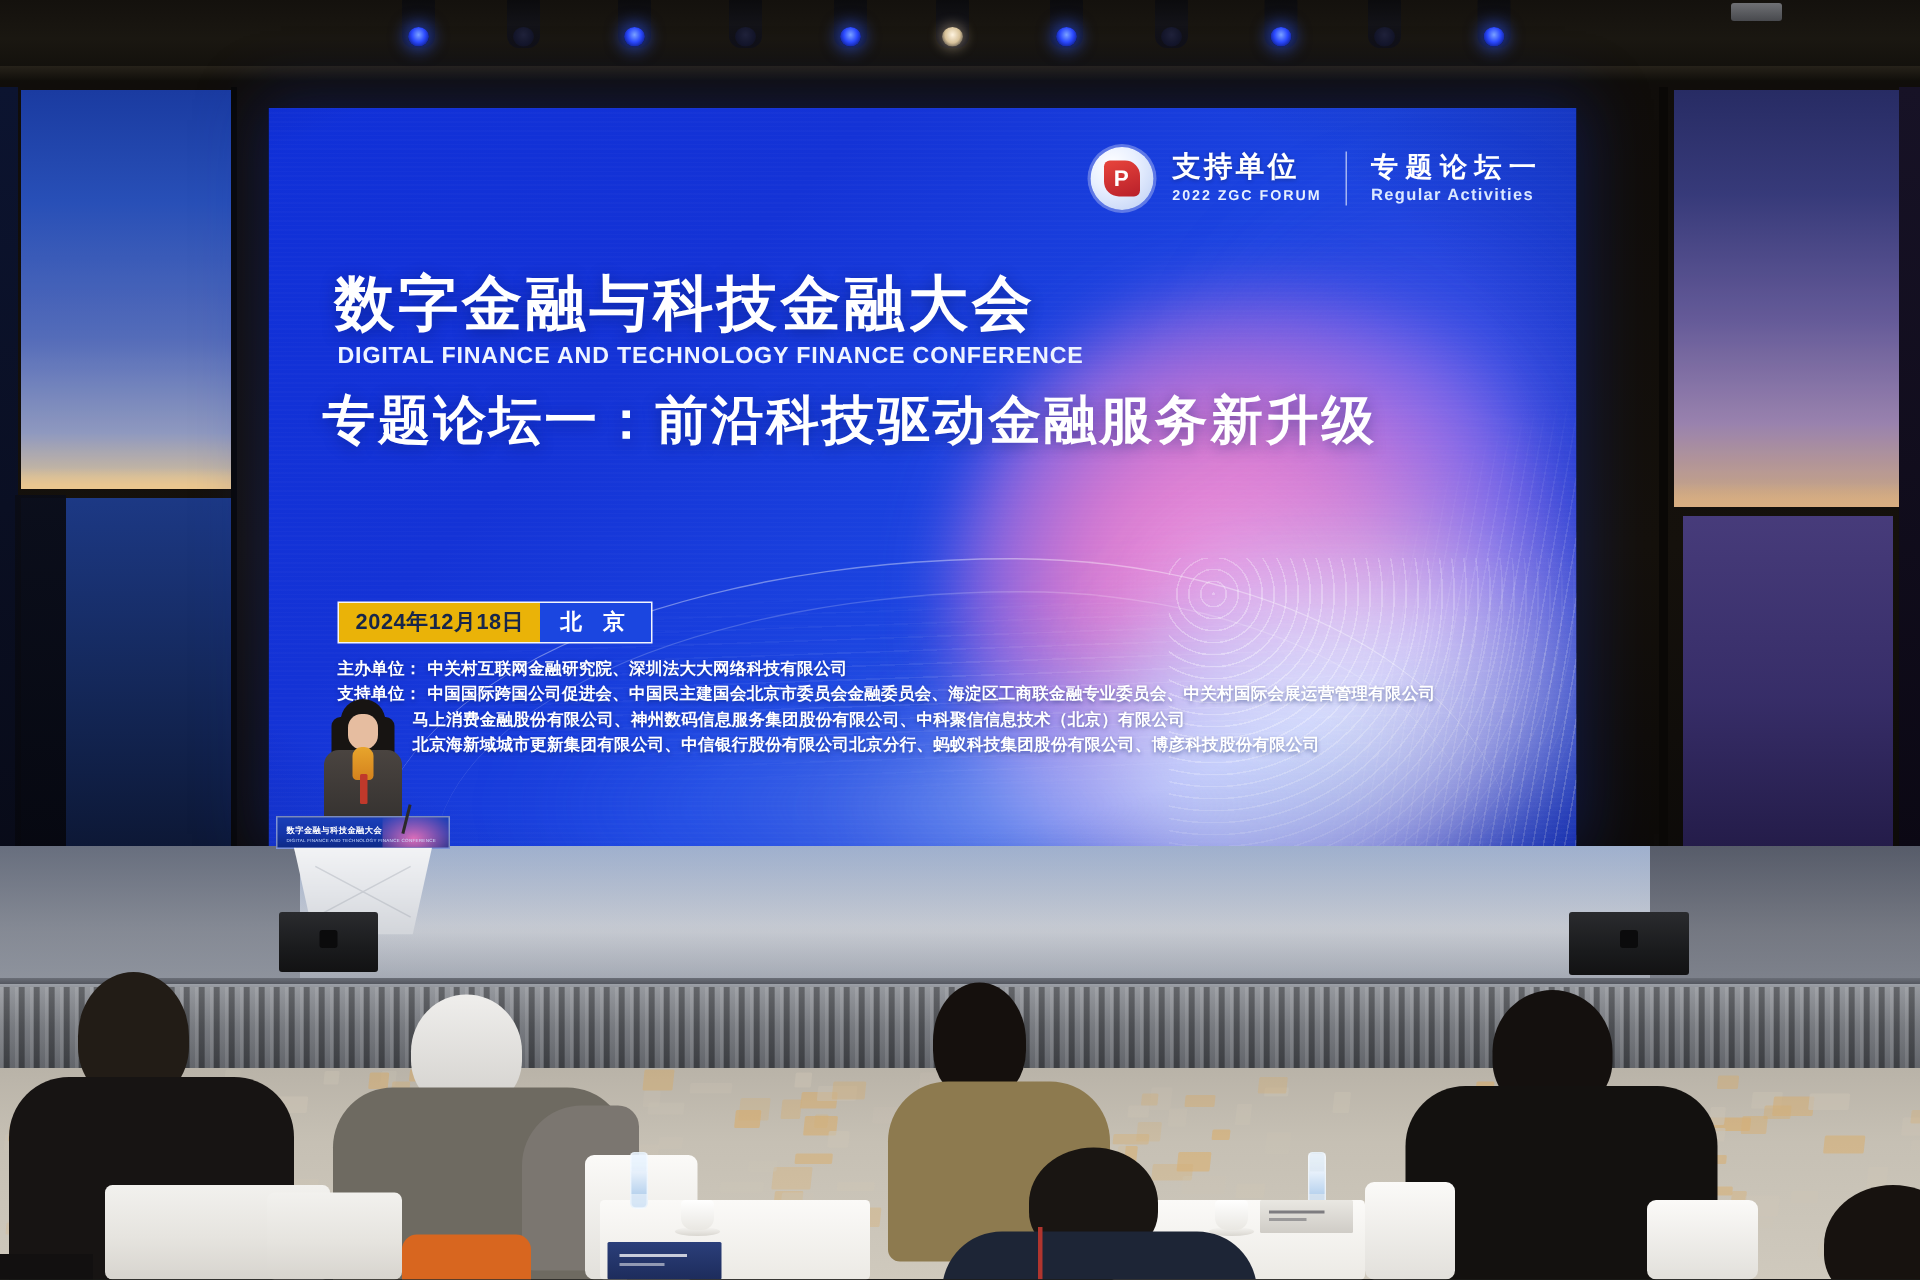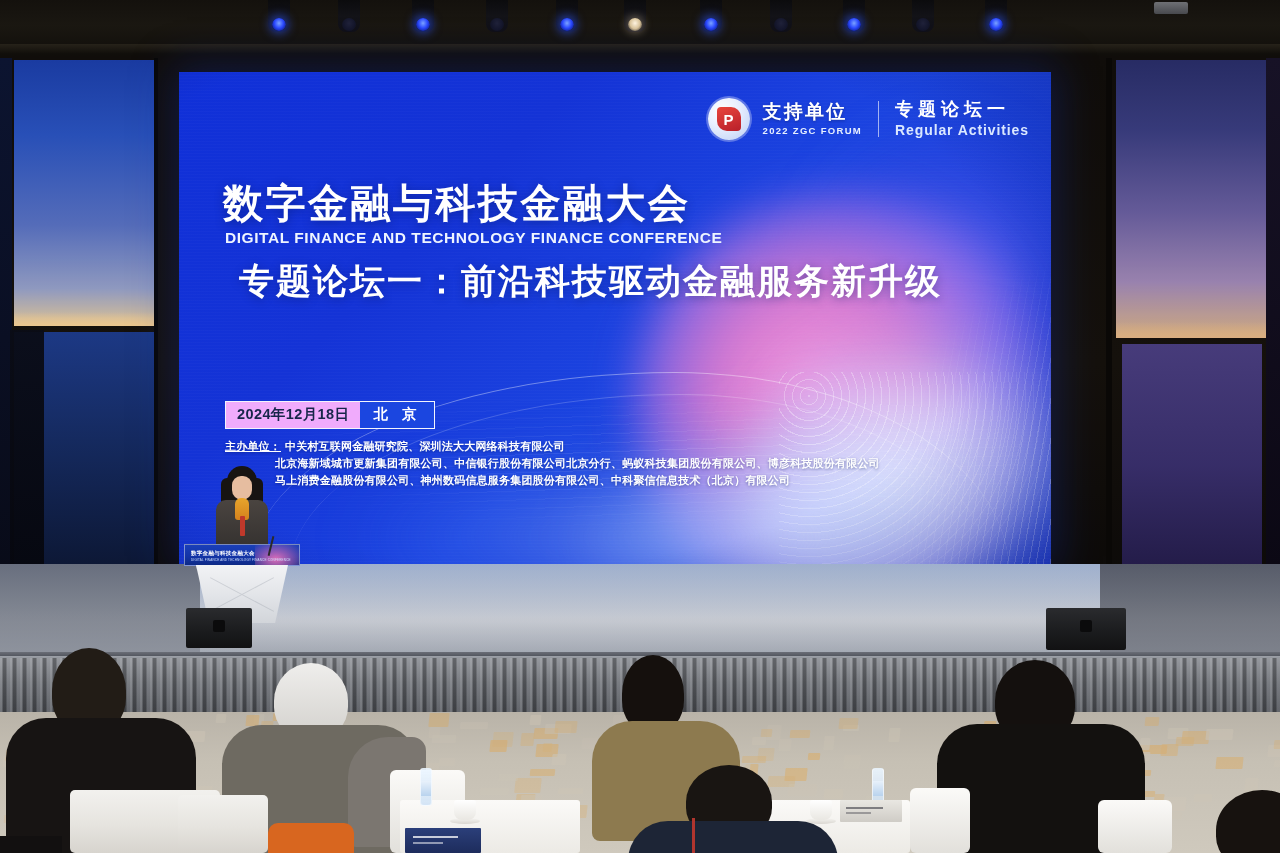--- a/index.html
+++ b/index.html
@@ -122,42 +122,42 @@
     box-shadow:0 0 0 2px rgba(255,255,255,.30); }
   .zgc-badge-inner { width:24px; height:24px;
     background:linear-gradient(160deg,#e8453c,#b81f2a); border-radius:4px 10px 4px 10px;
     display:flex; align-items:center; justify-content:center;
     color:#fff; font-weight:700; font-size:15px; line-height:1; }
   .zgc-cn { color:#fff; font-size:19px; font-weight:700; letter-spacing:2.2px;
     line-height:1.05; text-shadow:0 1px 3px rgba(0,0,0,.28); }
   .zgc-en { color:#e6efff; font-size:9.5px; font-weight:700; letter-spacing:1.3px; margin-top:3px; }
   .zgc-div { width:1px; height:36px; background:rgba(255,255,255,.6); margin:0 3px; }
   .zgc-cn2 { color:#fff; font-size:18px; font-weight:700; letter-spacing:5px; line-height:1.05; }
-  .zgc-en2 { color:#dbe8ff; font-size:14px; font-weight:700; letter-spacing:.9px; margin-top:3px; }
+  .zgc-en2 { color:#dbe8ff; font-size:11px; font-weight:700; letter-spacing:.9px; margin-top:3px; }
 
   .title-cn { position:absolute; left:44px; top:110px; color:#fff;
     font-size:40px; font-weight:900; letter-spacing:2.5px; line-height:1.06;
     text-shadow:0 2px 10px rgba(0,20,90,.45); }
   .title-en { position:absolute; left:46px; top:157px; color:#eef4ff;
     font-size:15.5px; font-weight:600; letter-spacing:.55px; }
-  .subtitle-cn { position:absolute; left:60px; top:190px; color:#fff;
+  .subtitle-cn { position:absolute; left:36px; top:190px; color:#fff;
     font-size:35px; font-weight:900; letter-spacing:2px; line-height:1.1;
     text-shadow:0 2px 10px rgba(0,20,90,.40); }
 
   .meta-row { position:absolute; left:46px; top:329px; display:flex; align-items:stretch;
     border:1.5px solid rgba(255,255,255,.95); }
-  .meta-date { background:#f0abfc; color:#17264a; font-size:14.5px; font-weight:600;
+  .meta-date { background:#eab308; color:#17264a; font-size:14.5px; font-weight:600;
     padding:3px 11px 4px; letter-spacing:.4px; display:flex; align-items:center; }
   .meta-city { background:#1b46e0; color:#fff; font-size:14.5px; font-weight:700;
     padding:3px 13px 4px; letter-spacing:5px; display:flex; align-items:center; }
 
   .org-block { position:absolute; left:46px; top:366px; }
   .org-line { color:#fff; font-size:11px; font-weight:600; line-height:1.55;
     letter-spacing:.2px; white-space:nowrap; text-shadow:0 1px 3px rgba(0,25,90,.45); }
-  .org-line .lbl { font-weight:700; margin-right:4px;text-decoration:underline; }
+  .org-line .lbl { font-weight:700; margin-right:4px; }
 
   
   .stage-floor { position:absolute; left:0; top:564px; width:1280px; height:96px;
     background:linear-gradient(180deg,#aeb6c4 0%,#b7bdc8 24%,#c2c6ce 55%,#b2b7c0 100%); }
   .stage-floor::after { content:""; position:absolute; inset:0;
     background:linear-gradient(180deg, rgba(120,160,230,.28), rgba(255,255,255,.06) 60%, rgba(60,70,90,.18)); }
   .stage-floor-left { position:absolute; left:0; top:564px; width:200px; height:96px;
     background:linear-gradient(180deg,#5e6370,#8d929c); opacity:.85; }
   .stage-floor-right { position:absolute; right:0; top:564px; width:180px; height:96px;
     background:linear-gradient(180deg,#4a4d58,#7a7e88); opacity:.85; }
@@ -330,25 +330,28 @@
 
       <div class="meta-row">
         <div class="meta-date">2024年12月18日</div>
         <div class="meta-city">北  京</div>
       </div>
 
       <div class="org-block">
         <div class="org-line">
           <span class="lbl">主办单位：</span><span>中关村互联网金融研究院、深圳法大大网络科技有限公司</span>
         </div>
-        <div class="org-line" style="padding-left:50px;">
-          <span>北京海新域城市更新集团有限公司、中信银行股份有限公司北京分行、蚂蚁科技集团股份有限公司、博彦科技股份有限公司</span>
+        <div class="org-line">
+          <span class="lbl">支持单位：</span><span>中国国际跨国公司促进会、中国民主建国会北京市委员会金融委员会、海淀区工商联金融专业委员会、中关村国际会展运营管理有限公司</span>
         </div>
         <div class="org-line" style="padding-left:50px;">
           <span>马上消费金融股份有限公司、神州数码信息服务集团股份有限公司、中科聚信信息技术（北京）有限公司</span>
+        </div>
+        <div class="org-line" style="padding-left:50px;">
+          <span>北京海新域城市更新集团有限公司、中信银行股份有限公司北京分行、蚂蚁科技集团股份有限公司、博彦科技股份有限公司</span>
         </div>
       </div>
 
     </div>
   </div>
 
   <div class="watermark">©</div>
 
   <div class="stage-floor"></div>
   <div class="stage-floor-left"></div>

